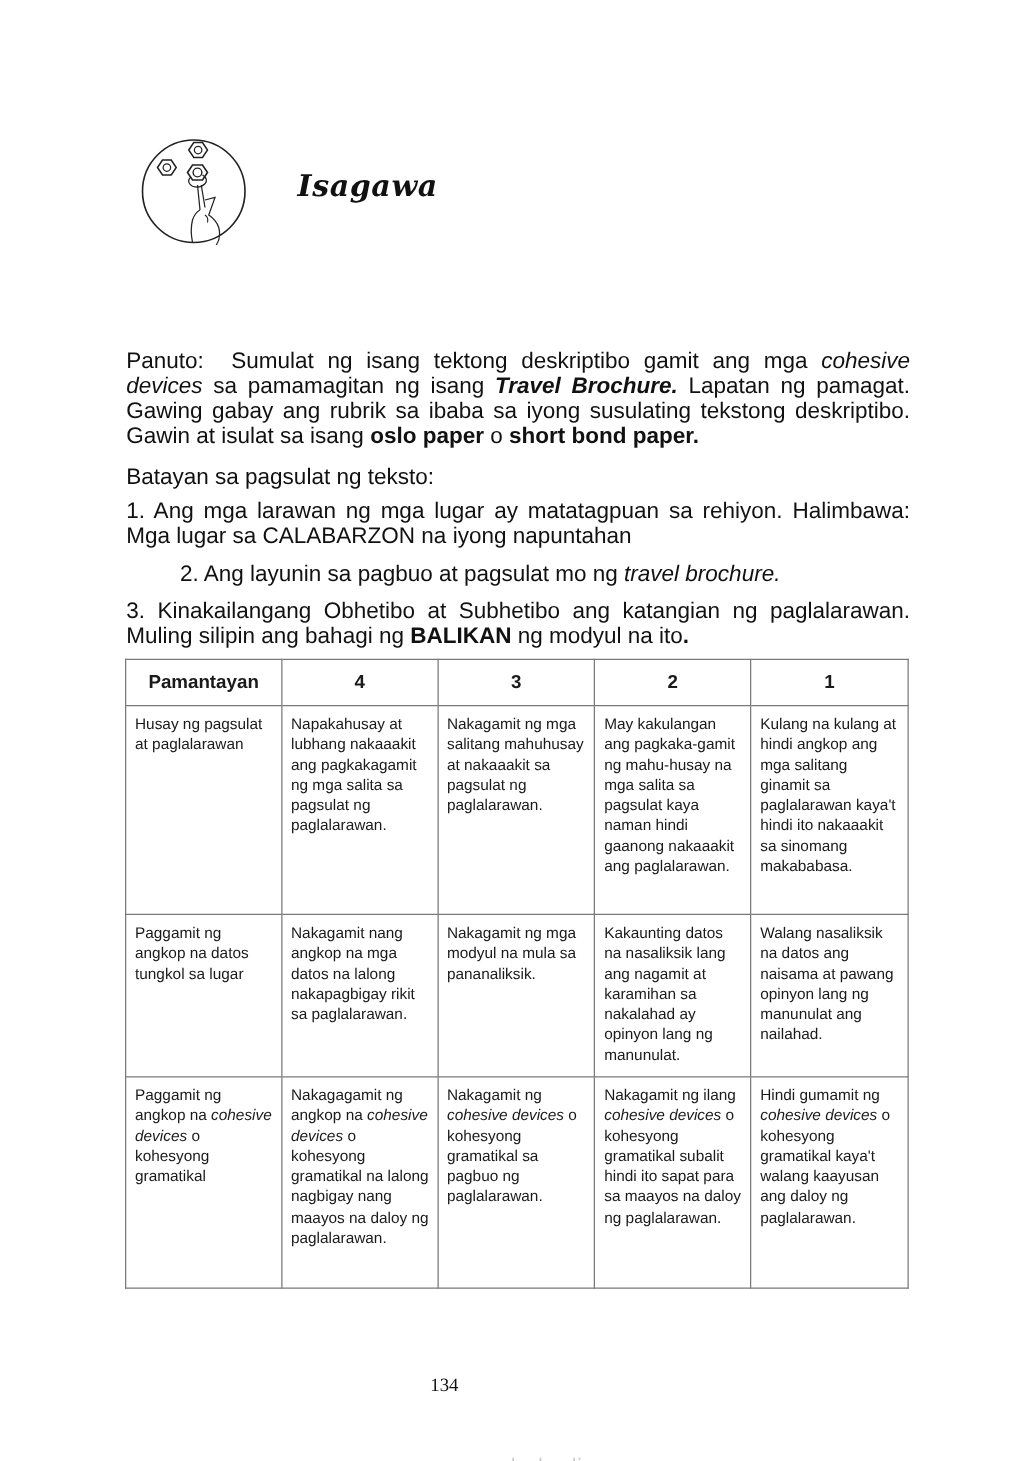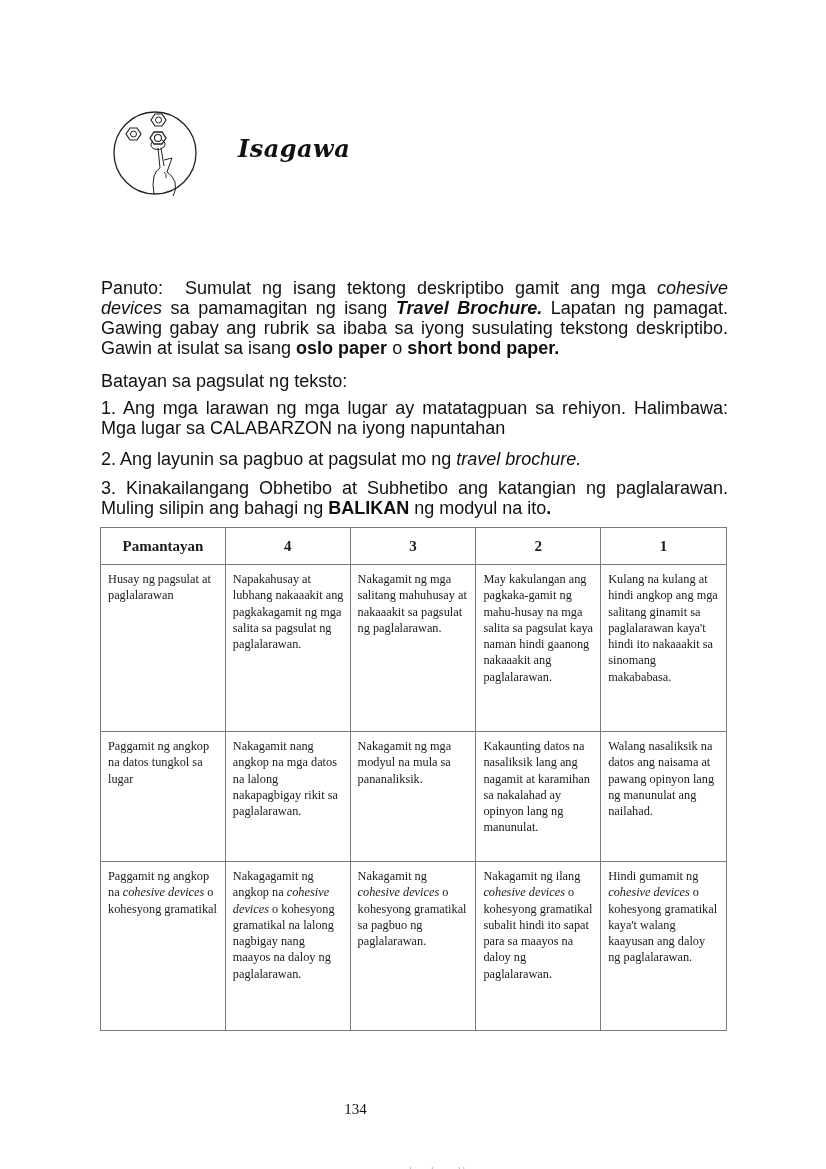--- a/index.html
+++ b/index.html
@@ -5,24 +5,24 @@
   html, body { margin:0; padding:0; background:#ffffff; }
   body { width:826px; height:1169px; position:relative; overflow:hidden; color:#111; }
 
   .logo { position:absolute; left:112px; top:110px; width:86px; height:86px; }
   .title { position:absolute; left:238px; top:134px; font-family:"DejaVu Serif", serif; font-weight:bold; font-style:italic; font-size:24px; letter-spacing:0.5px; }
 
   .body-text { position:absolute; left:101px; width:627px; font-family:Liberation Sans, sans-serif; font-size:18px; line-height:20px; text-align:justify; }
   .p1 { top:278px; }
   .p2 { top:371px; }
   .p3 { top:398px; }
-  .p4 { top:449px; }
+  .p4 { top:449px;margin-left:43px; }
   .p5 { top:478px; }
 
-  table.rubric { position:absolute; left:100px; top:527px; width:627px; border-collapse:collapse; font-family:Liberation Serif, serif; font-size:12.3px; line-height:16.3px; color:#1a1a1a; }
+  table.rubric { position:absolute; left:100px; top:527px; width:627px; border-collapse:collapse; font-family:Liberation Sans, sans-serif; font-size:12.3px; line-height:16.3px; color:#1a1a1a; }
   table.rubric th, table.rubric td { border:1px solid #7a7a7a; vertical-align:top; }
   table.rubric th { height:36px; font-size:15px; font-weight:bold; text-align:center; vertical-align:middle; padding:0; }
   table.rubric td { padding:6px 6px 6px 7px; }
   table.rubric col.c0 { width:125px; }
   table.rubric col.c1 { width:125px; }
   table.rubric col.c2 { width:126px; }
   table.rubric col.c3 { width:125px; }
   table.rubric col.c4 { width:126px; }
   tr.r1 td { height:154px; }
   tr.r2 td { height:117px; }

